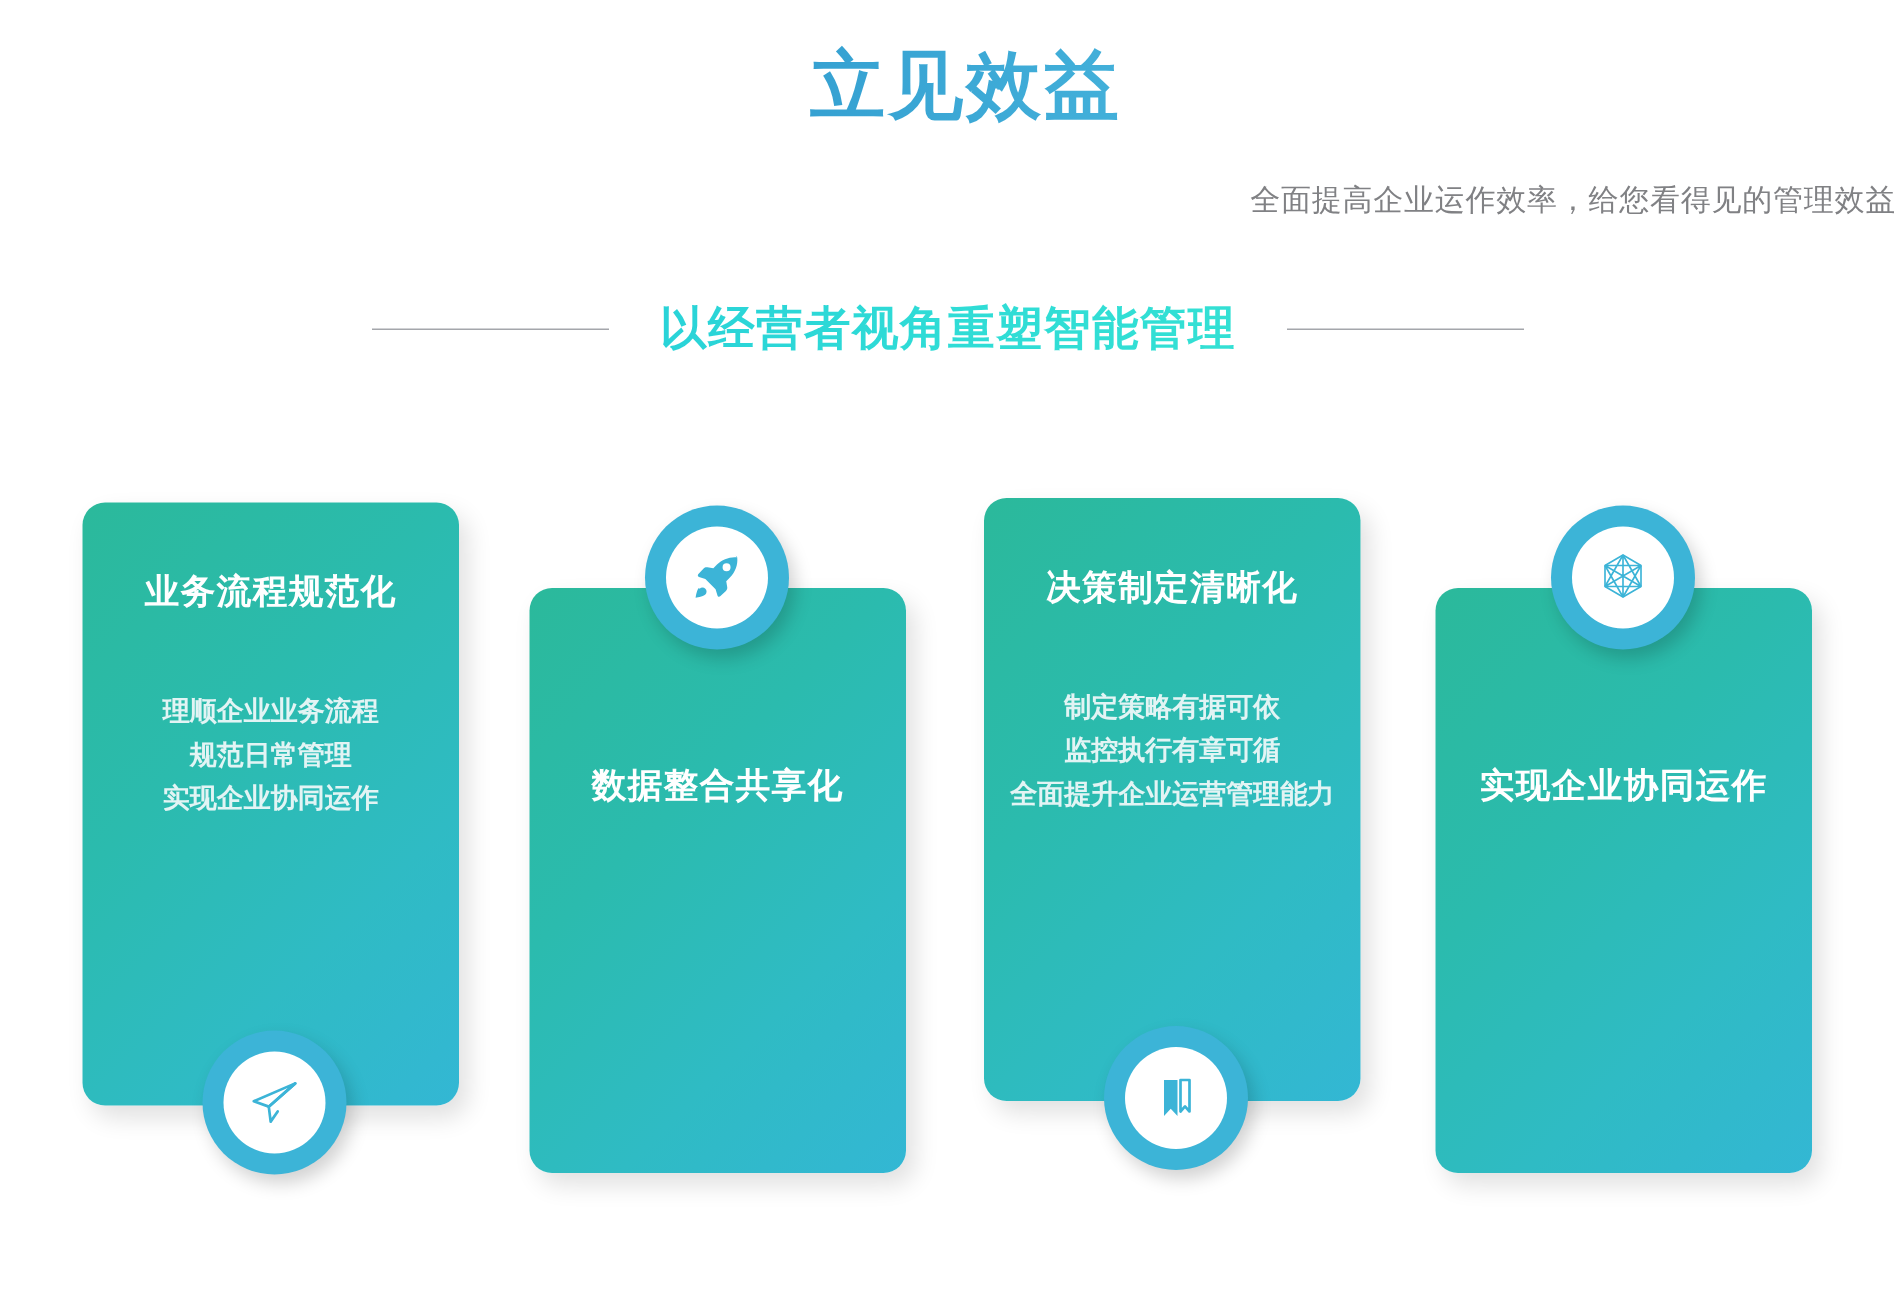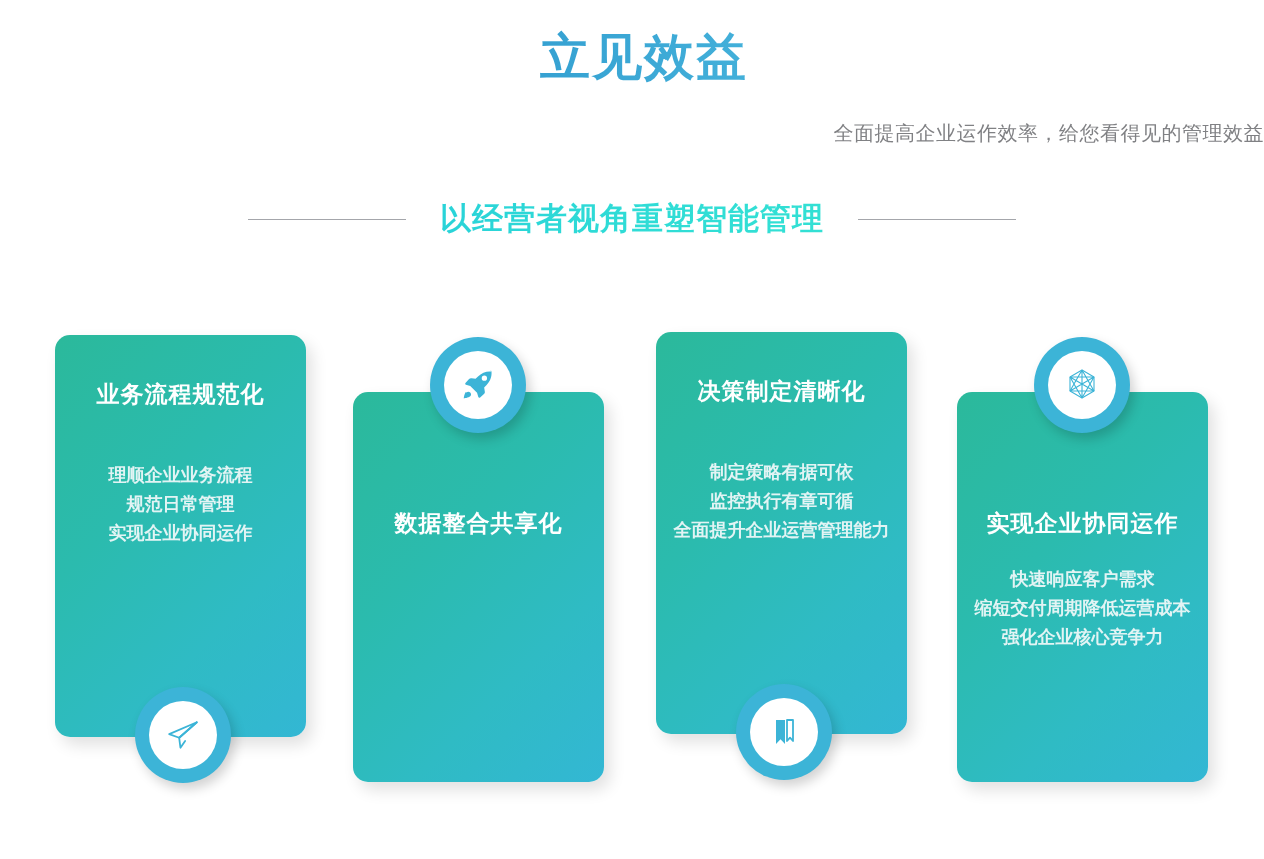--- a/index.html
+++ b/index.html
@@ -217,19 +217,16 @@
         <div class="inner">
           <span>
             <svg width="36" height="36" viewBox="0 0 36 36" fill="none" stroke="#3cb4d7" stroke-width="1.1" stroke-linejoin="round">
               <polygon points="18,3 30,10 30,24 18,31 6,24 6,10"></polygon>
               <path d="M18,3 L30,24 M18,3 L6,24 M30,10 L6,24 M6,10 L30,24 M6,10 L18,31 M30,10 L18,31 M6,10 L30,10 M6,24 L30,24 M18,3 L18,31"></path>
             </svg>
           </span>
         </div>
       </div>
       <div class="card-title">实现企业协同运作</div>
-      <div class="card-body" style="white-space:pre-line;">快速响应客户需求
-缩短交付周期降低运营成本
-强化企业核心竞争力</div>
     </div>
 
   </div>
 </div>
 
 </body></html>

